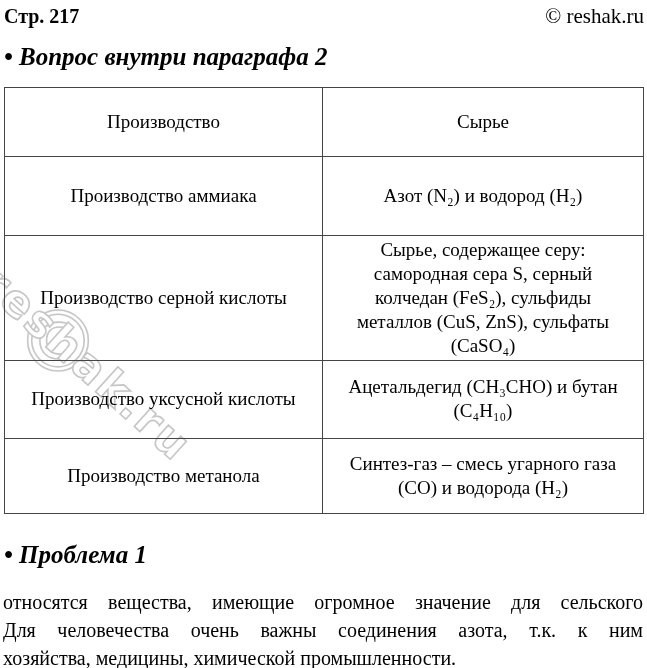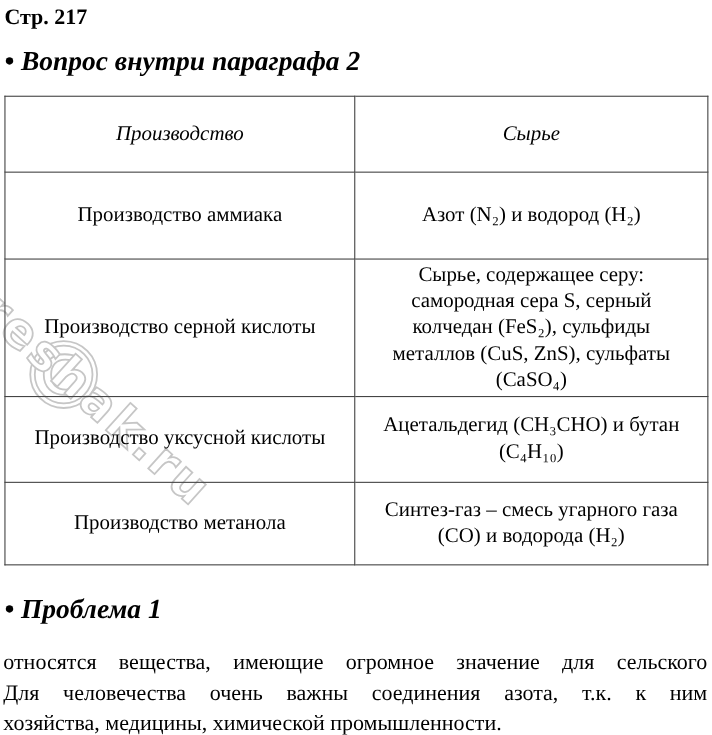--- a/index.html
+++ b/index.html
@@ -37,21 +37,21 @@
   table.materials {
     border-collapse:collapse; table-layout:fixed;
     margin:17px 0 0 4px; width:639px;
     background:transparent;
   }
   table.materials th, table.materials td {
     border:1px solid #444; text-align:center; vertical-align:middle;
     font-size:19px; line-height:1.26; padding:2px 5px;
     white-space:pre-line; background:transparent;
   }
-  table.materials th { font-style:italic; font-weight:normal; }
+  table.materials th { font-weight:normal; }
   tr.hrow { height:69px; }
   tr.r0 { height:79px; }
   tr.r1 { height:121px; }
   tr.r2 { height:78px; }
   tr.r3 { height:75px; }
   .problem-par { margin:20px 4px 0 3px; font-size:20px; line-height:28px; }
   .jline { text-align:justify; text-align-last:justify; }
   .lline { text-align:left; }
 </style>
 </head>
@@ -59,20 +59,21 @@
 
 <div class="watermark">
   <span class="wm-copy">©</span>
   <span class="wm-text">reshak.ru</span>
 </div>
 
 <div class="content">
 
   <div class="topbar">
     <span class="page-label">Стр. 217</span>
+    <span class="copyright">© reshak.ru</span>
   </div>
 
   <div class="section-heading">• Вопрос внутри параграфа 2</div>
 
   <table class="materials">
     <colgroup>
       <col style="width:318px">
       <col style="width:321px">
     </colgroup>
     <thead>

